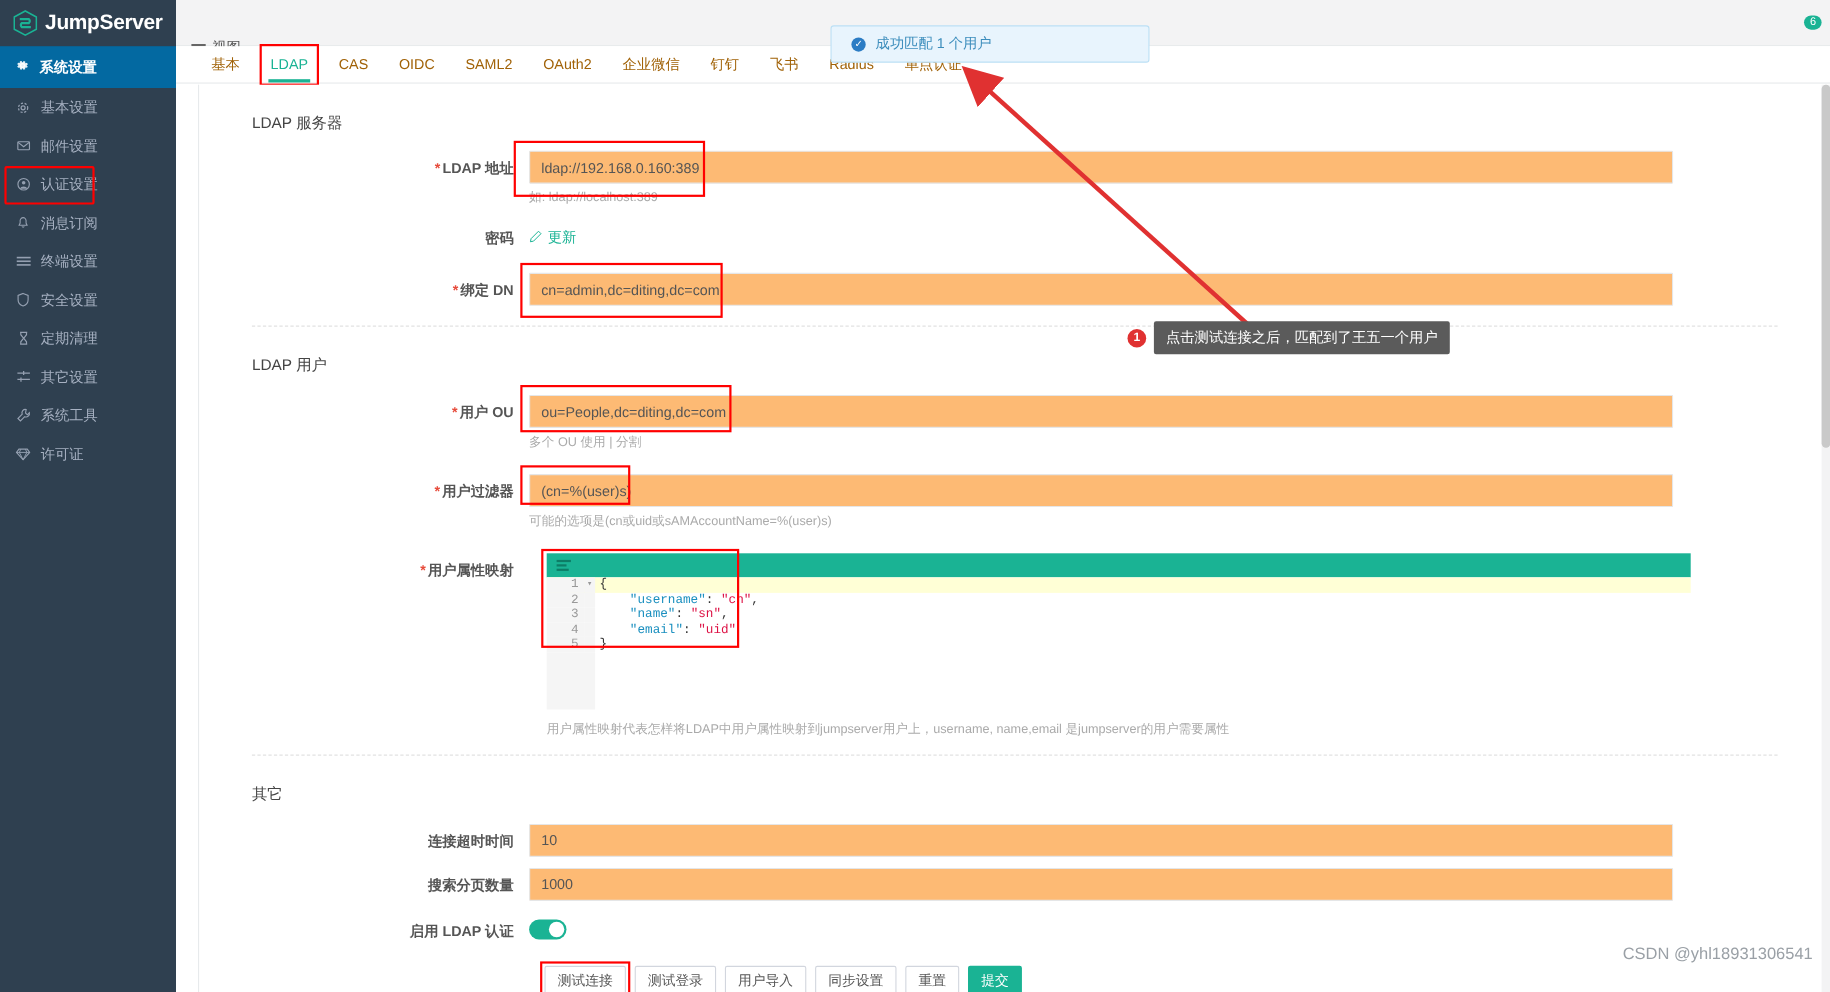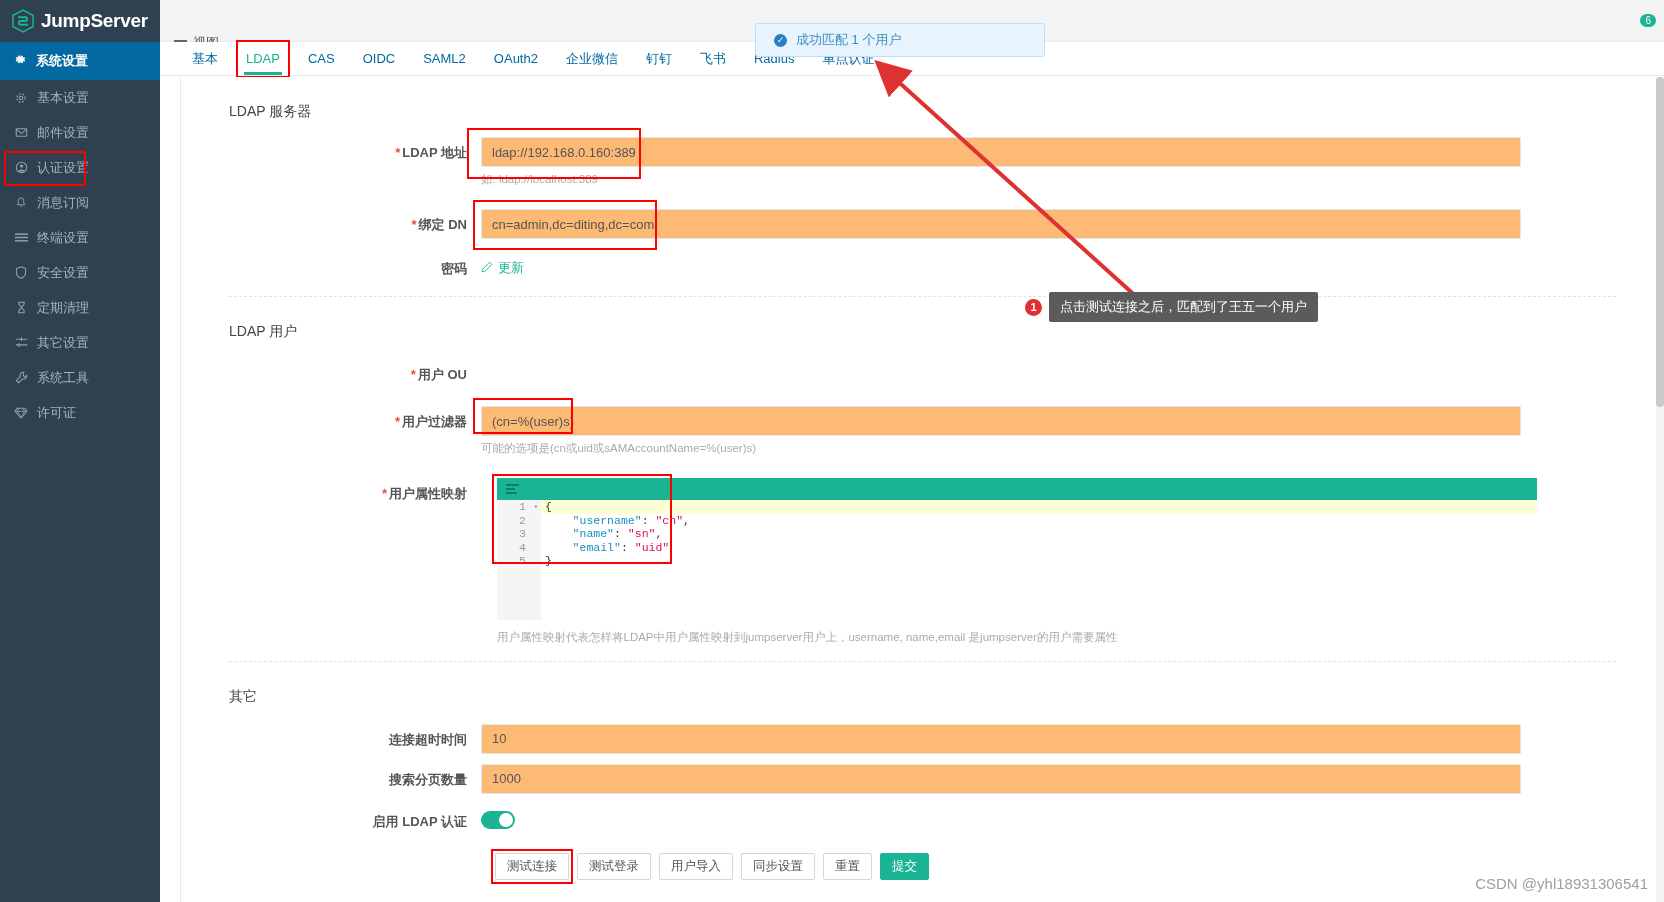--- a/index.html
+++ b/index.html
@@ -108,21 +108,21 @@
   .tabs {
     position:absolute; left:160px; top:42px;
     width:1504px; height:34px;
     background:#fff;
     border-bottom:1px solid #e7eaec;
     display:flex; align-items:stretch;
     padding-left:18px;
   }
   .tab {
     display:flex; align-items:center; justify-content:center;
-    padding:0 14px; font-size:13px; color:#0369a1;
+    padding:0 14px; font-size:13px; color:#a16207;
     position:relative; cursor:pointer; white-space:nowrap;
   }
   .tab.active { color:#1ab394; }
   .tab.active::after {
     content:""; position:absolute; left:12px; right:12px; bottom:0;
     height:3px; background:#1ab394;
   }
   .tab.boxed::before {
     content:""; position:absolute; left:4px; right:4px; top:-2px; bottom:-3px;
     border:2px solid #ff0000; pointer-events:none;
@@ -270,21 +270,21 @@
     font-size:13px; padding:6px 11px;
     border-radius:2px; white-space:nowrap;
   }
   .arrow-svg {
     position:absolute; left:870px; top:60px;
     z-index:55; pointer-events:none;
   }
 
   
   .watermark {
-    position:absolute; right:16px; bottom:10px;
+    position:absolute; right:16px; bottom:26px;
     color:#9aa0a6; font-size:15px;
     z-index:70;
   }
   .scrollbar-v {
     position:absolute; right:0; top:77px; width:8px; height:825px;
     background:#f3f3f4;
   }
   .scrollbar-v .thumb {
     position:absolute; top:0; left:0; width:8px; height:330px;
     background:#c9c9c9; border-radius:4px;
@@ -476,53 +476,58 @@
     <div class="form-label">
       <span class="req">*</span><span>LDAP 地址</span>
     </div>
     <div class="form-control">
       <input class="inp" value="ldap://192.168.0.160:389" style="">
       <div class="hint">如: ldap://localhost:389</div>
       <div class="redbox" style="left:-14px;top:-9px;width:174px;height:51px;"></div>
     </div>
   </div>
 
-  <div class="form-row" style="margin-top:22px;">
-    <div class="form-label">
-      <span class="req">*</span><span>绑定 DN</span>
-    </div>
-    <div class="form-control">
-      <input class="inp" value="cn=admin,dc=diting,dc=com" style="">
-      <div class="redbox" style="left:-8px;top:-9px;width:184px;height:50px;"></div>
-    </div>
-  </div>
-
   <div class="form-row" style="margin-top:14px;">
     <div class="form-label">
       <span>密码</span>
     </div>
     <div class="form-control">
       <div class="pwd-update">
         <span>
           <svg width="12" height="12" viewBox="0 0 16 16">
               <path d="M11.4,1.6 l3,3 L5.4,13.6 l-3.8,0.8 0.8-3.8 Z" fill="none" stroke="#1ab394" stroke-width="1.2"></path>
             </svg>
         </span>
         <span>更新</span>
       </div>
     </div>
   </div>
 
+  <div class="form-row" style="margin-top:22px;">
+    <div class="form-label">
+      <span class="req">*</span><span>绑定 DN</span>
+    </div>
+    <div class="form-control">
+      <input class="inp" value="cn=admin,dc=diting,dc=com" style="">
+      <div class="redbox" style="left:-8px;top:-9px;width:184px;height:50px;"></div>
+    </div>
+  </div>
+
   <div class="divider"></div>
 
   <div class="section-title">LDAP 用户</div>
 
   <div class="form-row" style="margin-top:18px;">
     <div class="form-label">
       <span class="req">*</span><span>用户 OU</span>
+    </div>
+    <div class="form-control">
+      <input class="inp" value="ou=People,dc=diting,dc=com" style="">
+      <div class="hint">多个 OU 使用 | 分割</div>
+      <div class="redbox" style="left:-8px;top:-9px;width:192px;height:43px;"></div>
     </div>
   </div>
 
   <div class="form-row" style="margin-top:22px;">
     <div class="form-label">
       <span class="req">*</span><span>用户过滤器</span>
     </div>
     <div class="form-control">
       <input class="inp" value="(cn=%(user)s)" style="">
       <div class="hint">可能的选项是(cn或uid或sAMAccountName=%(user)s)</div>

